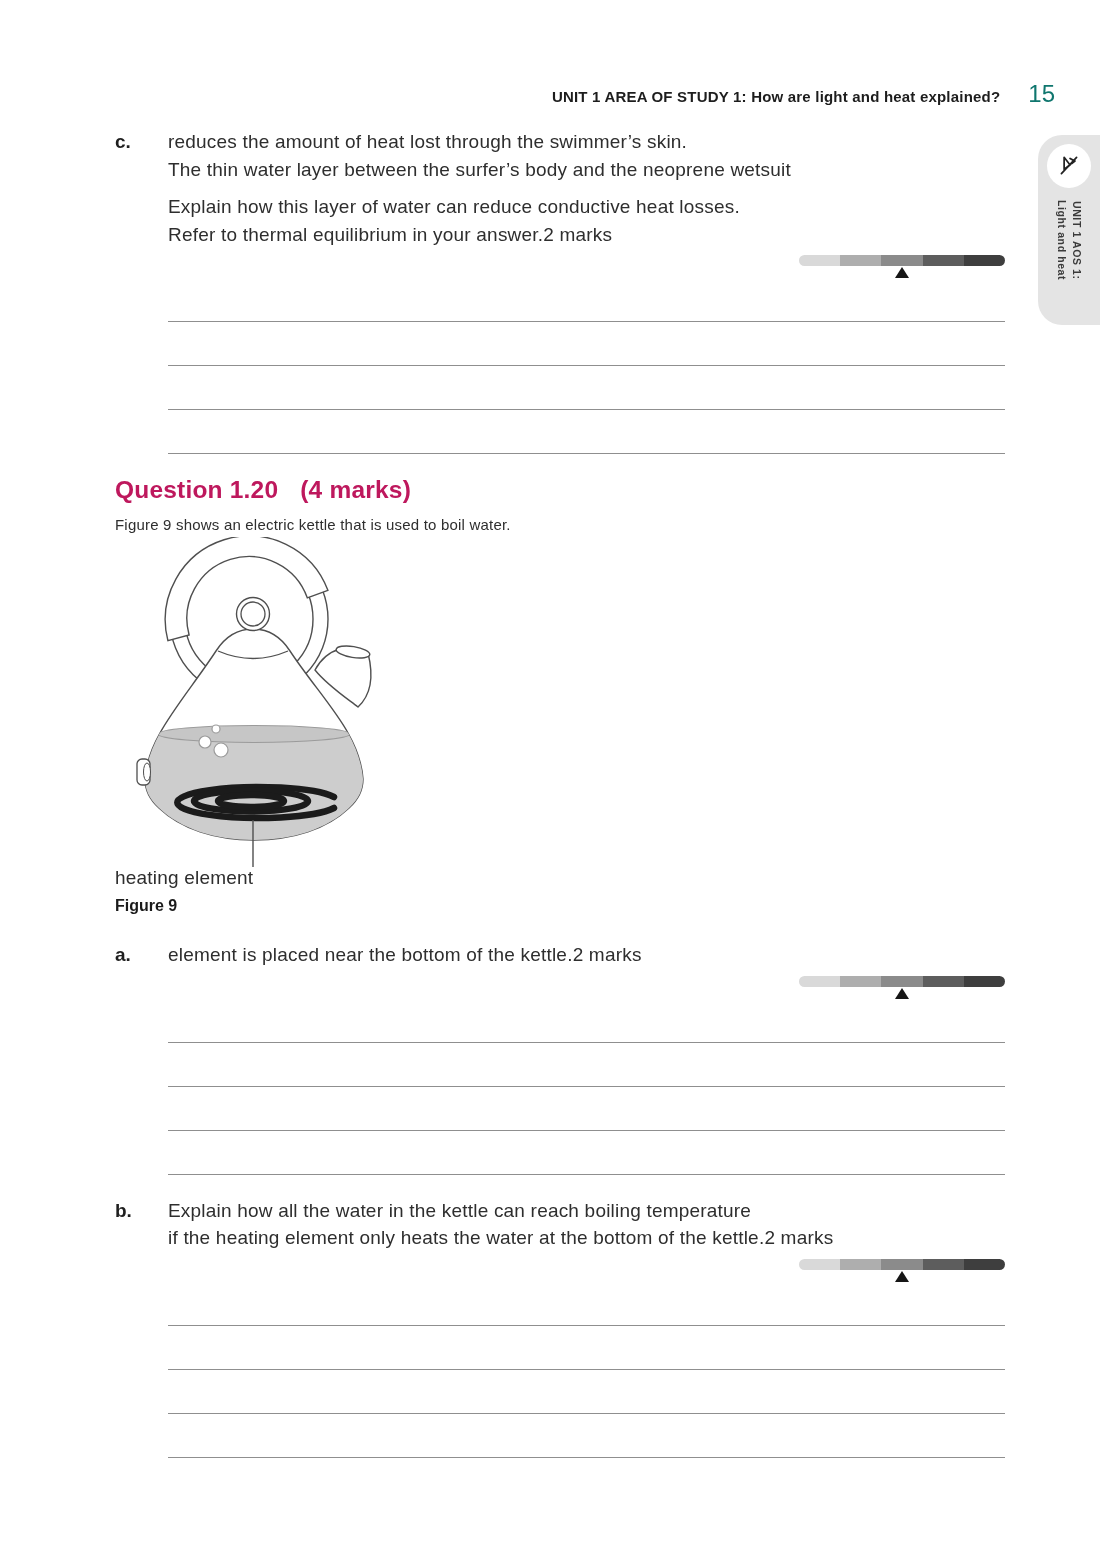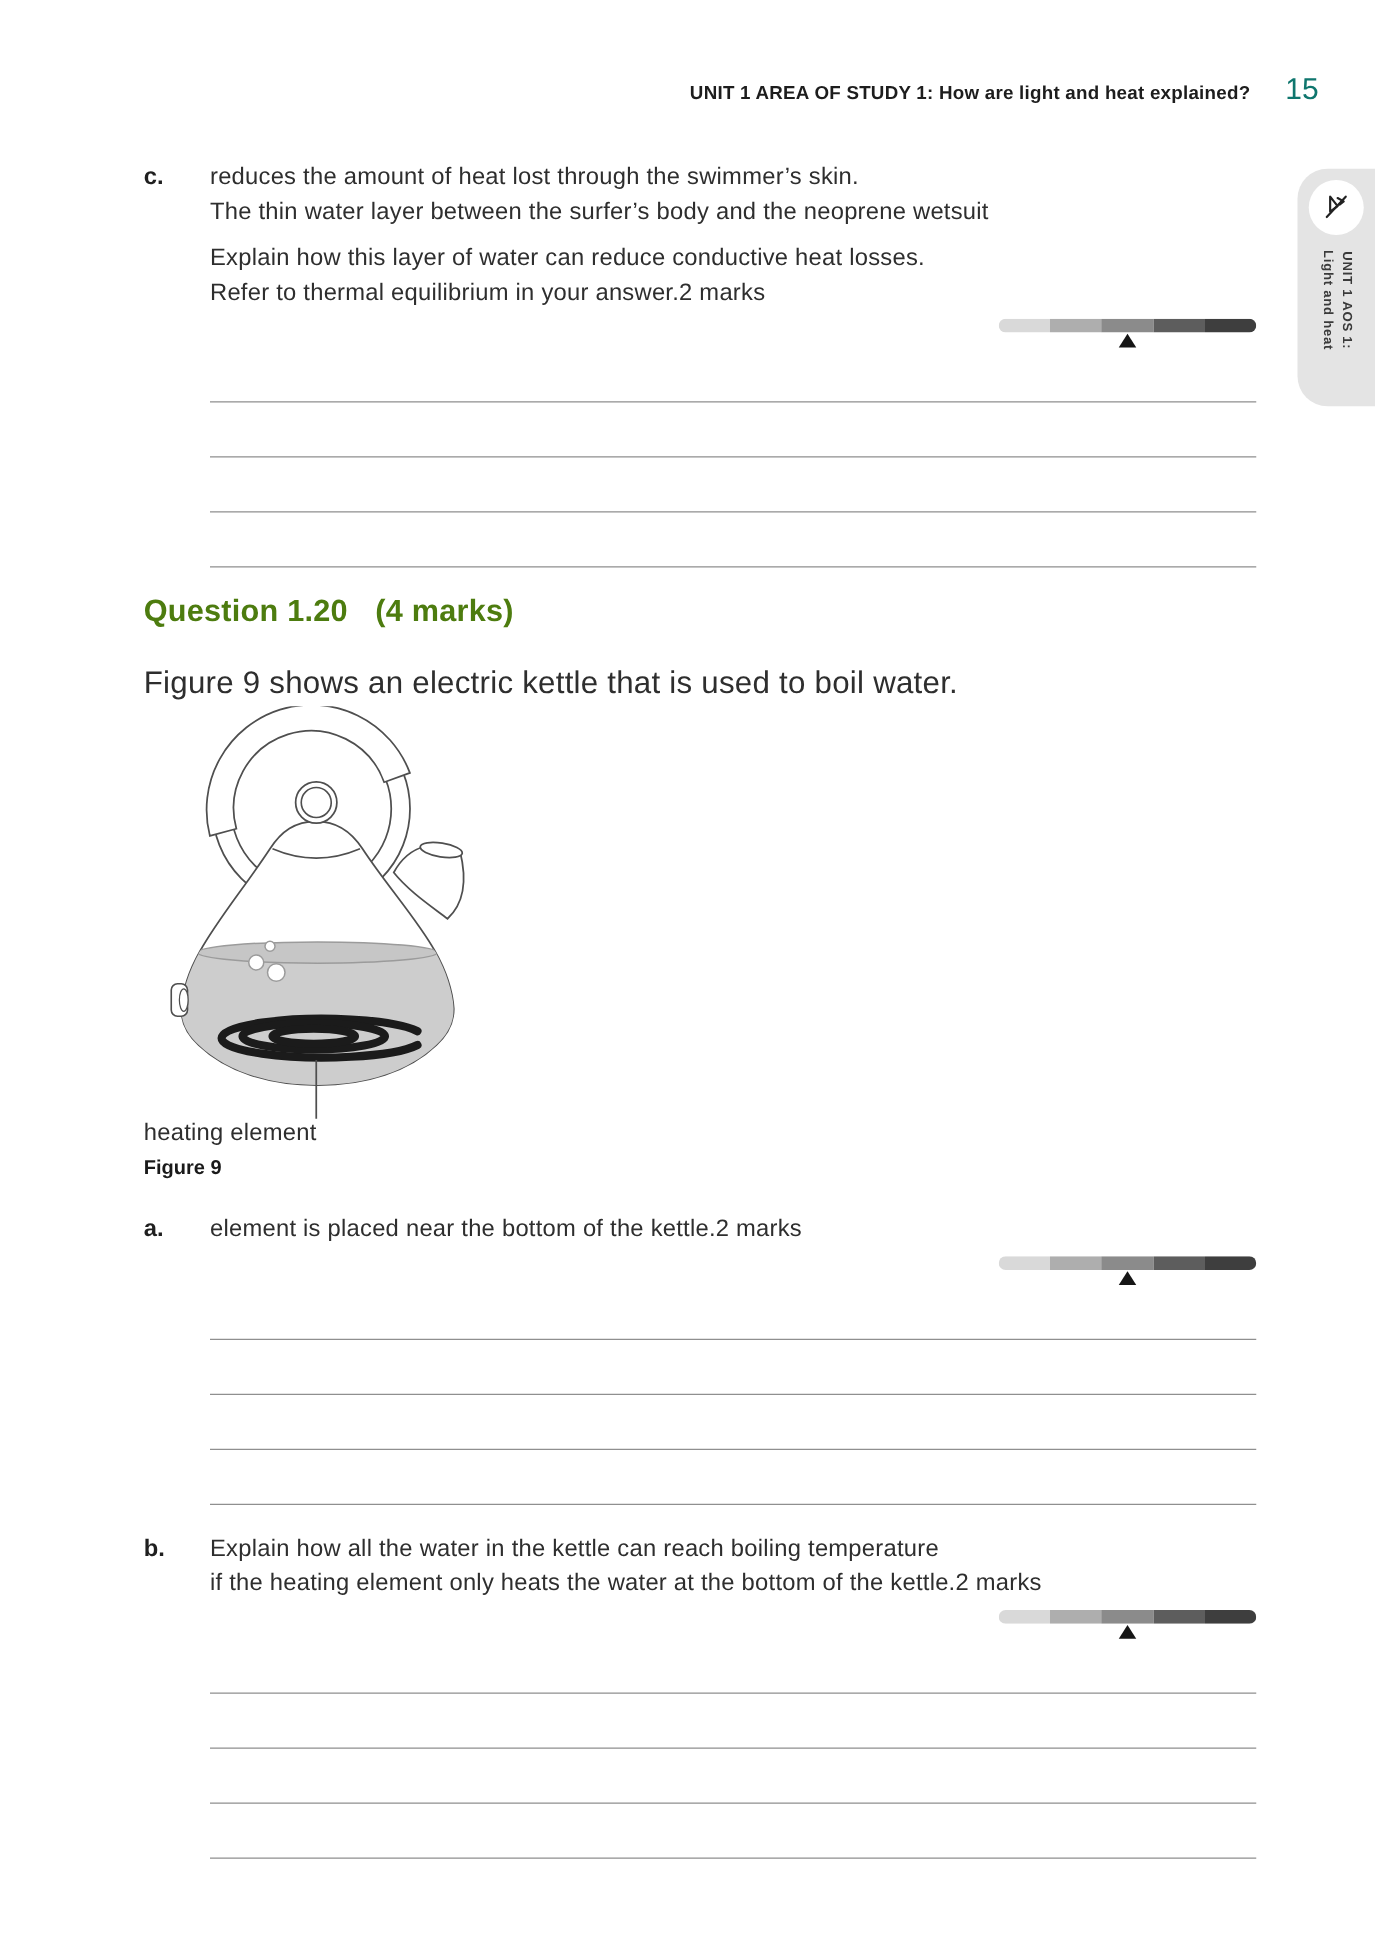--- a/index.html
+++ b/index.html
@@ -1,20 +1,20 @@
 <!DOCTYPE html>
 <html><head>
 <meta charset="utf-8">
 <style>
   html,body { margin:0; padding:0; background:#fff; }
   body { font-family:"Liberation Sans", sans-serif; color:#2e2e2e; }
   .page { position:relative; width:1100px; height:1556px; background:#ffffff; overflow:hidden; }
 
   
-  .header { position:absolute; top:58px; right:45px; display:flex; align-items:baseline; gap:28px; }
+  .header { position:absolute; top:80px; right:45px; display:flex; align-items:baseline; gap:28px; }
   .header-title { font-size:15px; font-weight:bold; letter-spacing:.2px; color:#1d1d1d; }
   .page-num { font-size:24px; font-weight:normal; color:#0f766e; }
 
   
   .side-tab { position:absolute; top:135px; right:0; width:62px; height:190px; background:#e4e4e4;
               border-radius:24px 0 0 24px; display:flex; flex-direction:column; align-items:center;
               padding-top:9px; box-sizing:border-box; }
   .side-tab-circle { width:44px; height:44px; border-radius:50%; background:#fff;
                      display:flex; align-items:center; justify-content:center; }
   .side-tab-text { margin-top:12px; writing-mode:vertical-rl; font-size:10.5px; font-weight:600;
@@ -38,22 +38,22 @@
   .bar { display:flex; height:11px; border-radius:6px; overflow:hidden; }
   .seg { flex:1; }
   .bar-pointer { width:0; height:0; border-left:7px solid transparent; border-right:7px solid transparent;
                  border-bottom:11px solid #161616; margin:1px auto 0; }
 
   
   .ans-line { height:43px; border-bottom:1.5px solid #8f8f8f; }
 
   
   .heading { margin-top:22px; display:flex; gap:22px; font-size:24.5px; font-weight:bold;
-             color:#4d7c0f; letter-spacing:.2px; }
-  .intro { margin-top:28px; font-size:25px; letter-spacing:.2px; }
+             color:#be185d; letter-spacing:.2px; }
+  .intro { margin-top:12px; font-size:15px; letter-spacing:.2px; }
   .figure-block { margin-top:4px; text-align:left; }
   .figure-label { font-size:19px; margin-top:-6px; letter-spacing:.2px; }
   .figure-caption { font-size:16px; font-weight:bold; margin-top:8px; color:#1a1a1a; }
 </style>
 </head>
 <body>
 
 <div class="page">
 
   <div class="header">

